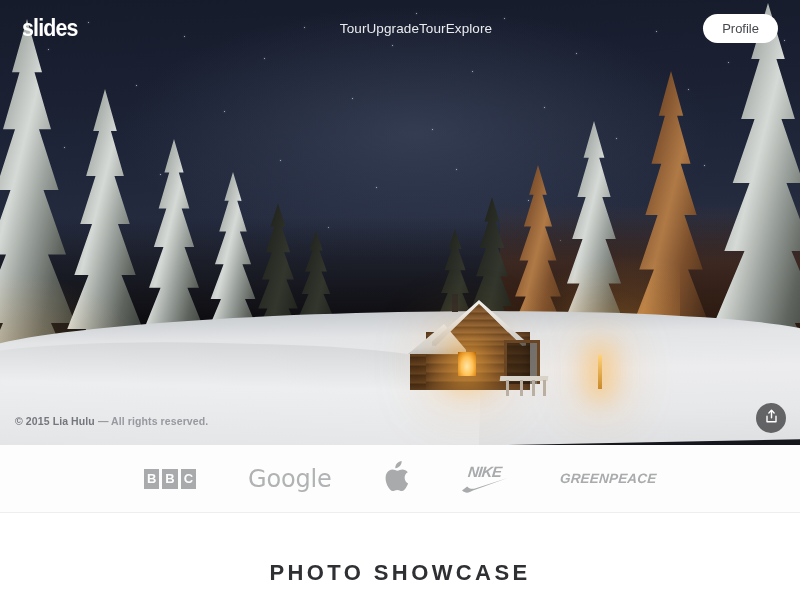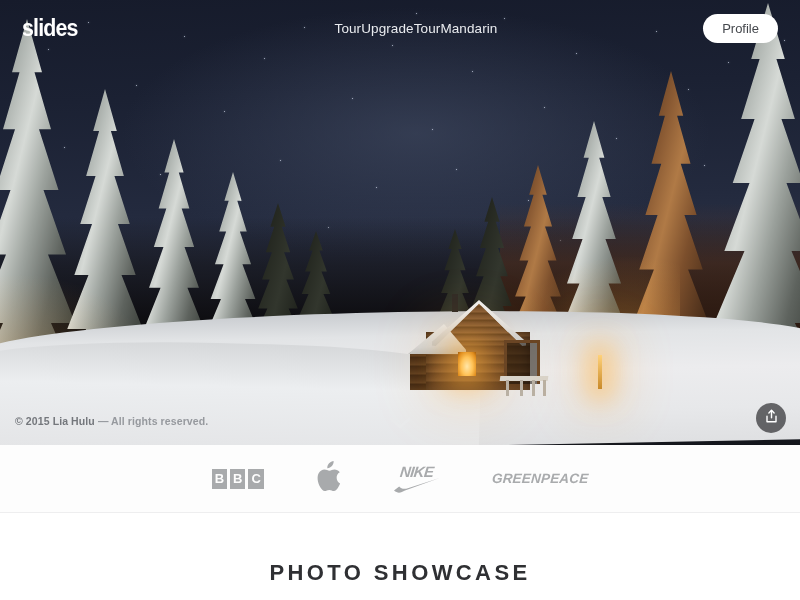--- a/index.html
+++ b/index.html
@@ -380,21 +380,21 @@
       </div>
   </div>
   <div class="lamp"></div>
 
   <nav class="nav">
     <div class="logo">slides</div>
     <div class="navlinks">
       <a href="#">Tour</a>
       <a href="#">Upgrade</a>
       <a href="#">Tour</a>
-      <a href="#">Mandarin</a>
+      <a href="#">Explore</a>
     </div>
     <button class="profile-btn">Profile</button>
   </nav>
 
 
   <div class="copy">
     <b>© 2015 Lia Hulu</b><span> — All rights reserved.</span>
   </div>
 
   <div class="scroll-chevron">
@@ -418,20 +418,23 @@
 <section class="logos-band">
 
   <div class="logo-item">
     <div class="bbc">
       <span>B</span>
       <span>B</span>
       <span>C</span>
     </div>
   </div>
 
+  <div class="logo-item">
+    <div class="google">Google</div>
+  </div>
 
   <div class="logo-item">
     <span>
       <svg width="26" height="31" viewBox="0 0 26 31" aria-hidden="true">
         <path d="M17.6 0c.2 1.9-.6 3.7-1.7 5-1.1 1.3-2.9 2.3-4.6 2.2-.2-1.8.7-3.7 1.8-4.9C14.2 1 16.1.1 17.6 0z" fill="#a8aaac"></path>
         <path d="M24.1 22.6c-.6 1.5-.9 2.1-1.7 3.4-1.1 1.8-2.7 4-4.6 4-1.7 0-2.2-1.1-4.5-1.1-2.3 0-2.8 1.1-4.5 1.1-1.9 0-3.4-2-4.5-3.8C1.2 21.1.9 15.1 2.8 12c1.4-2.2 3.5-3.5 5.6-3.5 2.1 0 3.4 1.2 5.1 1.2 1.7 0 2.7-1.2 5.1-1.2 1.8 0 3.8 1 5.2 2.7-4.6 2.5-3.8 9 .3 11.4z" fill="#a8aaac"></path>
       </svg>
     </span>
   </div>
 

